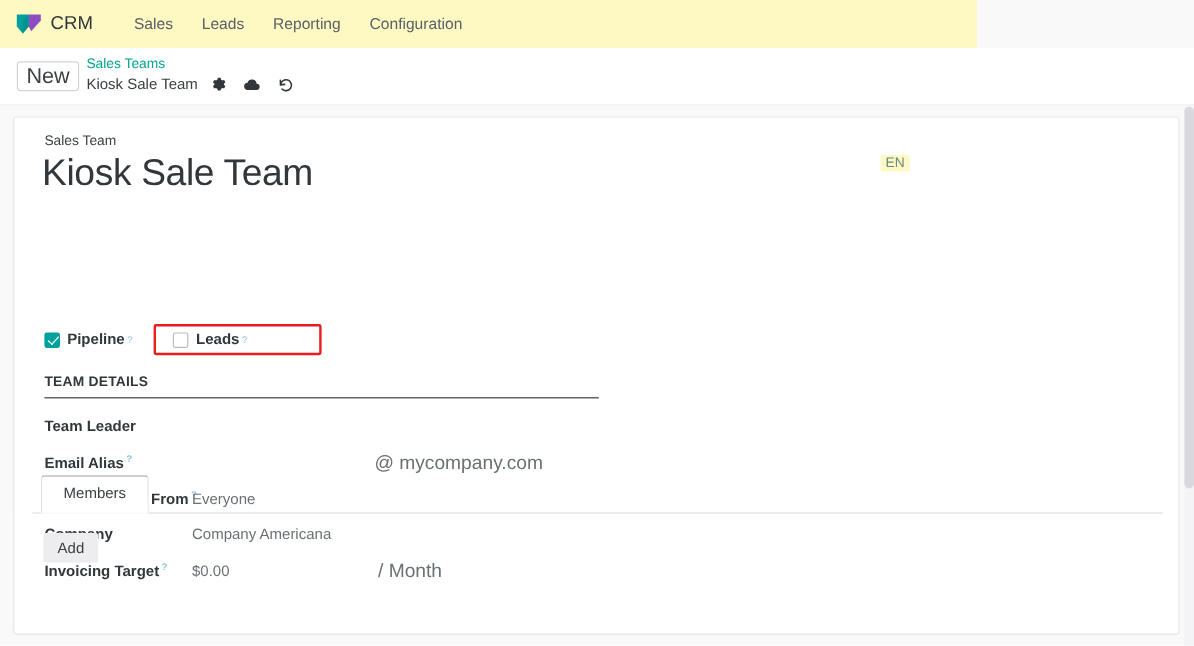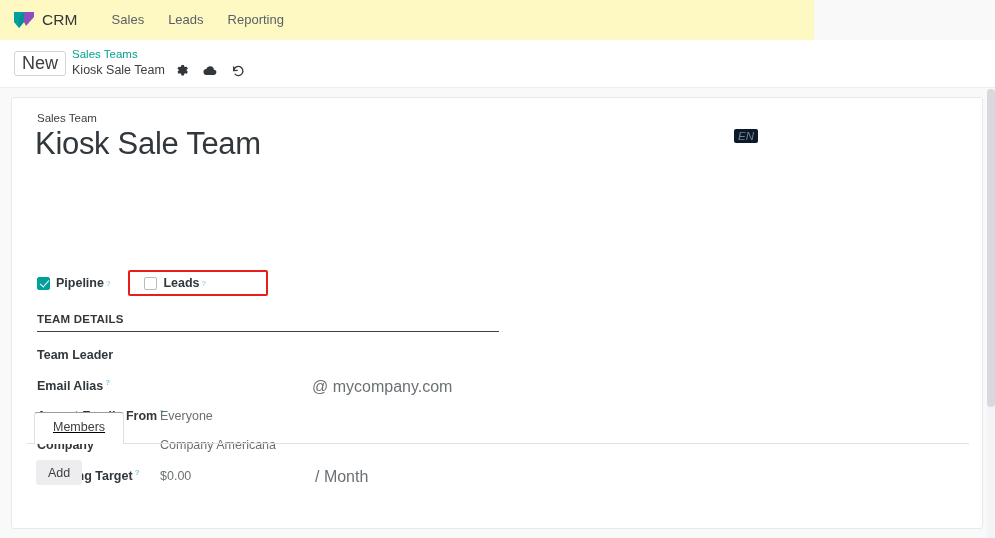--- a/index.html
+++ b/index.html
@@ -126,25 +126,24 @@
     font-size: 31px;
     font-weight: 400;
     color: #31373b;
     letter-spacing: -.3px;
     white-space: nowrap;
   }
   .lang-badge {
     position: absolute; left: 722px; top: 31px;
     font-size: 11.5px;
     color: #6d8789;
-    background: #0f172a;
+    background: #fef9c3;
     padding: 1px 4px;
     border-radius: 2px;
     cursor: pointer;
-    font-style: italic;
   }
 
   
   .checkbox-row {
     position: absolute; left: 25px; top: 172px;
     display: flex; align-items: center;
   }
   .cb-group {
     display: flex; align-items: center;
     margin-right: 18px;
@@ -230,23 +229,22 @@
   }
   .fsuffix-right {
     position: absolute;
     font-size: 16px;
     color: #6b7074;
     white-space: nowrap;
   }
 
   
   .notebook {
-    position: absolute; left: 15px; top: 314px;
+    position: absolute; left: 15px; top: 298px;
     width: 942px;
-    text-decoration: underline;
   }
   .tab-strip {
     display: flex;
     border-bottom: 1px solid #dfdfe4;
     padding-left: 7px;
     height: 32px;
   }
   .tab {
     font-size: 12.5px;
     color: #3c4043;
@@ -309,20 +307,21 @@
       <svg width="22" height="20" viewBox="0 0 22 20" xmlns="http://www.w3.org/2000/svg">
         <path d="M1 2 L11 2 L11 12 L6 18 L1 12 Z" fill="#00a09d"></path>
         <path d="M11 2 L21 2 L21 7 L13 16 L11 12 Z" fill="#8f4ec0"></path>
         <path d="M11 2 L11 12 L6 18 L6 8 Z" fill="#0a8b8f" opacity="0.75"></path>
       </svg>
     </div>
     <div class="brand-name">CRM</div>
     <div class="menu-item">Sales</div>
     <div class="menu-item">Leads</div>
     <div class="menu-item">Reporting</div>
+    <div class="menu-item">Configuration</div>
   </div>
 
   <div class="control-panel">
     <div class="btn-new">New</div>
 
     <div class="breadcrumb-block">
       <div class="bc-parent">Sales Teams</div>
       <div class="bc-current-row">
         <span class="bc-current">Kiosk Sale Team</span>
 

